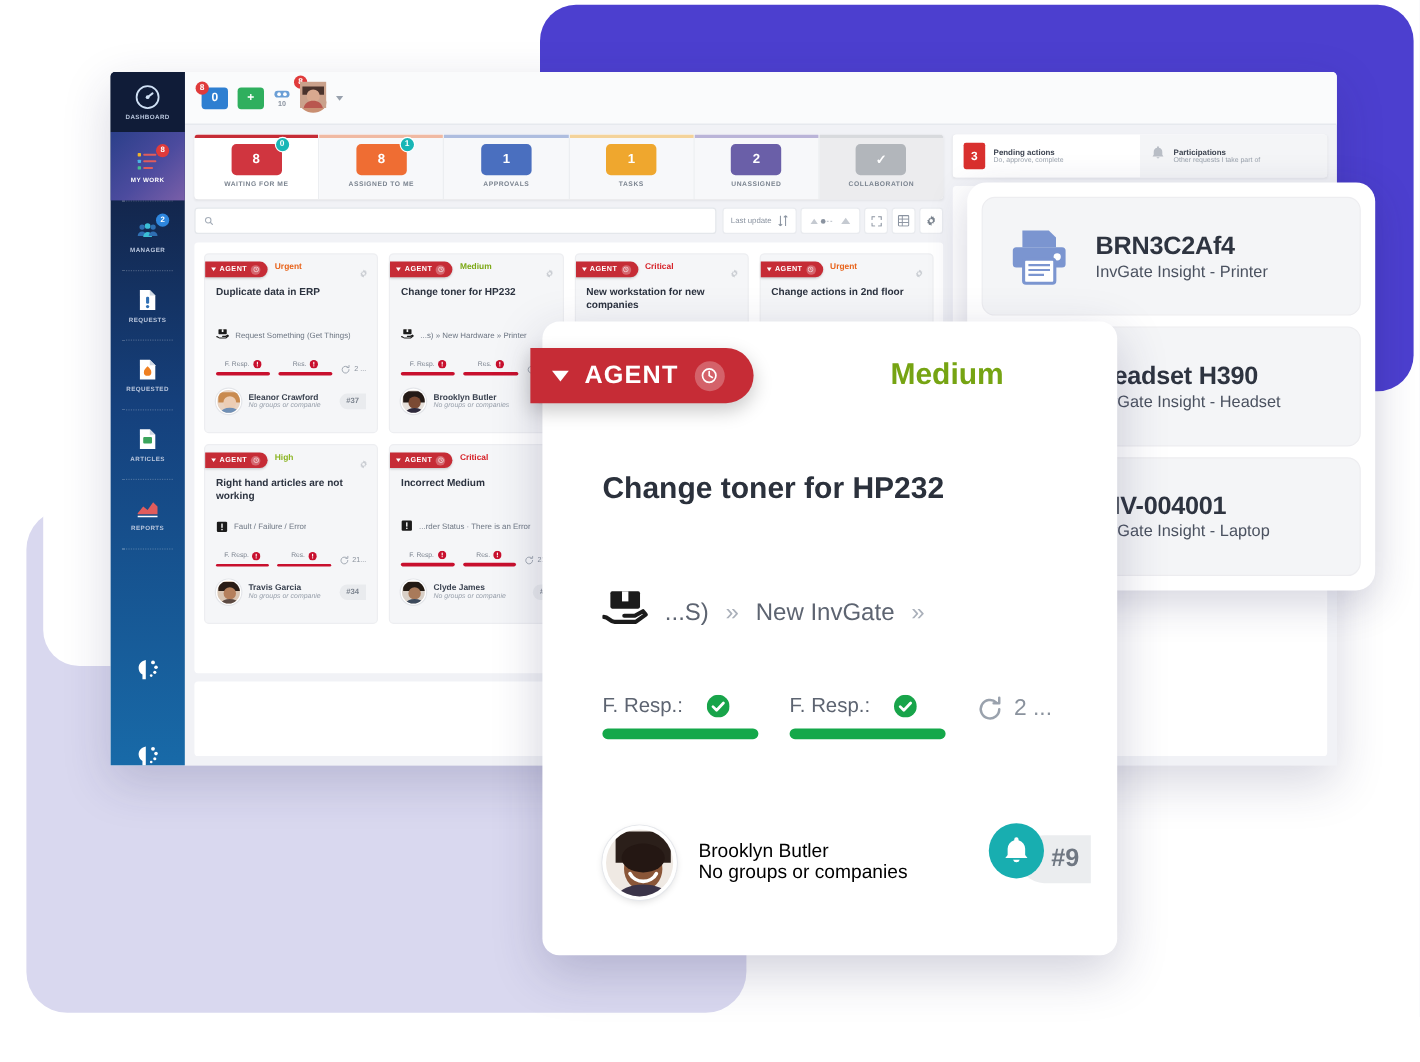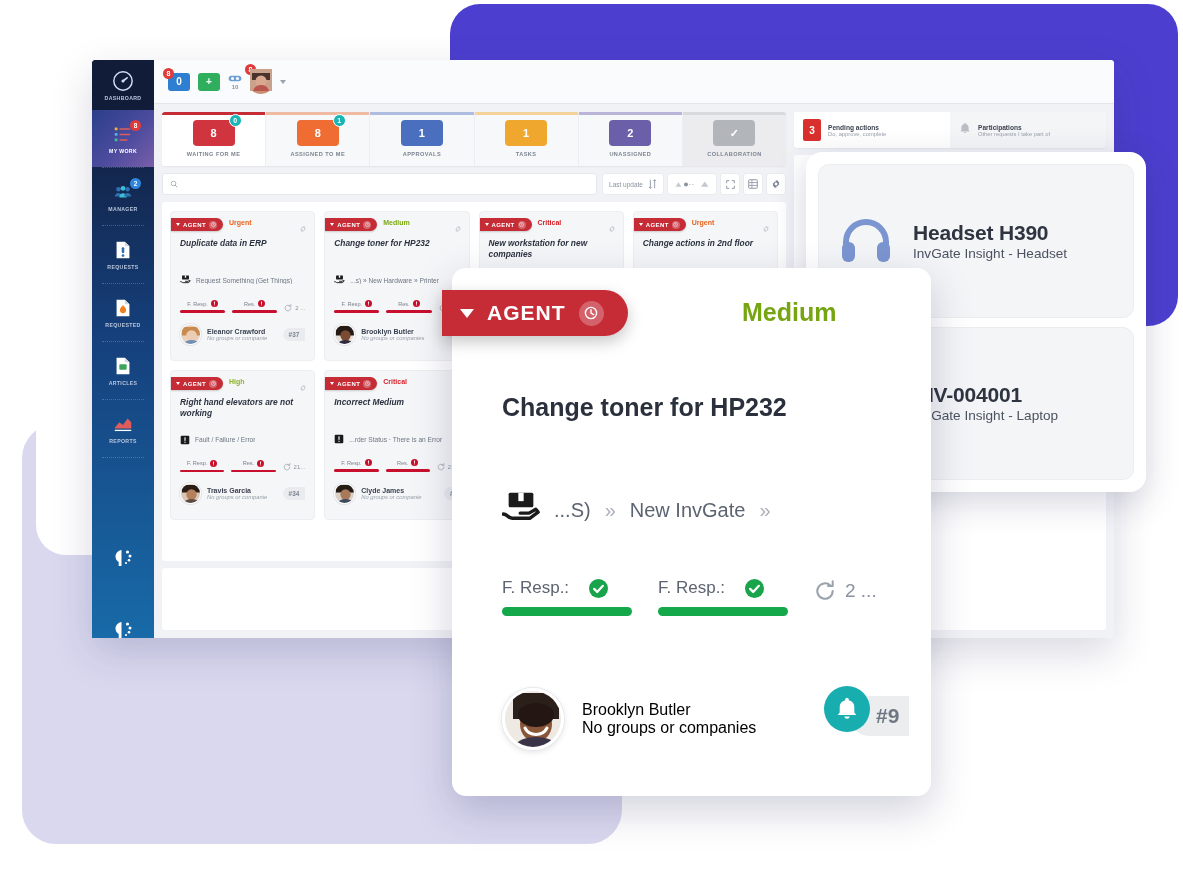--- a/index.html
+++ b/index.html
@@ -179,21 +179,20 @@
   }
   .prio { font-size:7px; font-weight:700; margin-top:7px; }
   .p-urgent { color:#e8641c; }
   .p-medium { color:#7ca815; }
   .p-critical { color:#d61f26; }
   .p-high { color:#8cb523; }
   .tc-gear { margin-left:auto; margin-top:7px; opacity:.35; cursor:pointer; }
   .tc-title {
     font-size:8.4px; font-weight:700; color:#2c3340; padding:4px 9px 0; line-height:1.35;
     min-height:26px;
-    font-style:italic;
   }
   .tc-cat { display:flex; align-items:center; gap:5px; padding:11px 9px 0; }
   .tc-cat .ctxt { font-size:6.6px; color:#6d7683; white-space:nowrap; overflow:hidden; }
   .tc-metrics { display:flex; align-items:flex-end; gap:7px; padding:11px 9px 0; }
   .metric { flex:1; }
   .metric .mrow { display:flex; align-items:center; gap:3px; justify-content:center; }
   .metric .mlbl { font-size:5.6px; color:#7a828e; }
   .metric .bar { height:2.6px; border-radius:2px; background:#c8102e; margin-top:3px; }
   .refresh { display:flex; align-items:center; gap:3px; padding-bottom:1px; }
   .refresh .rtxt { font-size:6px; color:#8a929d; }
@@ -760,21 +759,21 @@
                     </span>
                   </span>
                   <span class="prio p-high">High</span>
                   <span class="tc-gear">
                     <svg width="8" height="8" viewBox="0 0 16 16">
                         <path d="M8 1l1 1.8 2-.5.4 2 1.9.8-1 1.8 1 1.8-1.9.8-.4 2-2-.5L8 15l-1-1.8-2 .5-.4-2-1.9-.8 1-1.8-1-1.8 1.9-.8.4-2 2 .5z" fill="#7b848f"></path>
                         <circle cx="8" cy="8" r="2.3" fill="#f5f6f8"></circle>
                       </svg>
                   </span>
                 </div>
-                <div class="tc-title">Right hand elevators are not working</div>
+                <div class="tc-title">Right hand articles are not working</div>
                 <div class="tc-cat">
                   <span>
                     <svg width="10" height="10" viewBox="0 0 14 14">
                         <rect x="1" y="1" width="12" height="12" rx="1.4" fill="#1b1b1b"></rect>
                         <rect x="6.2" y="3.2" width="1.6" height="5" fill="#fff"></rect>
                         <rect x="6.2" y="9.4" width="1.6" height="1.6" fill="#fff"></rect>
                       </svg>
                   </span>
                   <span class="ctxt">Fault / Failure / Error</span>
                 </div>
@@ -932,20 +931,35 @@
             </div>
           </div>
           <div class="right-blank"></div>
         </div>
 
       </div>
     </div>
   </div>
 
   <div class="device-panel">
+    <div class="device-row">
+      <span class="dev-icon">
+        <svg width="56" height="52" viewBox="0 0 56 52">
+          <path d="M14 4h22l6 6v8H14z" fill="#7b95d0"></path>
+          <rect x="6" y="18" width="44" height="17" rx="3" fill="#7b95d0"></rect>
+          <circle cx="43" cy="26" r="3" fill="#ffffff"></circle>
+          <rect x="15" y="28" width="26" height="20" rx="2" fill="#ffffff" stroke="#7b95d0" stroke-width="2.6"></rect>
+          <path d="M19 33h18M19 37h18M19 41h13" stroke="#7b95d0" stroke-width="1.8"></path>
+        </svg>
+      </span>
+      <span>
+        <span class="dev-name" style="display:block">BRN3C2Af4</span>
+        <span class="dev-sub" style="display:block">InvGate Insight - Printer</span>
+      </span>
+    </div>
     <div class="device-row">
       <span class="dev-icon">
         <svg width="56" height="48" viewBox="0 0 56 48">
           <path d="M8 30V25a20 20 0 0 1 40 0v5" fill="none" stroke="#7b95d0" stroke-width="6" stroke-linecap="round"></path>
           <rect x="4" y="25" width="13" height="20" rx="6" fill="#7b95d0"></rect>
           <rect x="39" y="25" width="13" height="20" rx="6" fill="#7b95d0"></rect>
         </svg>
       </span>
       <span>
         <span class="dev-name" style="display:block">Headset H390</span>

